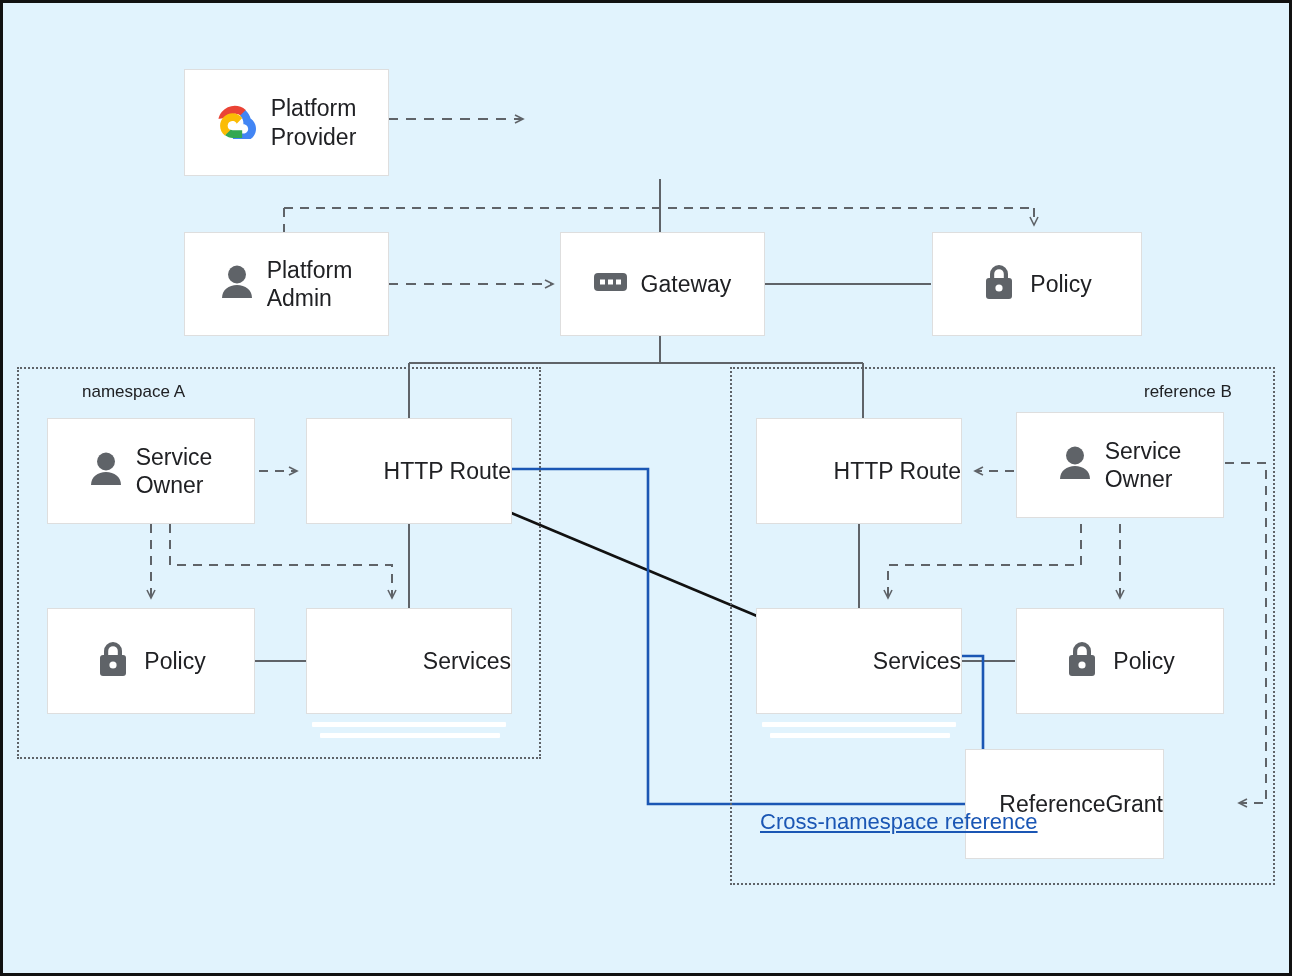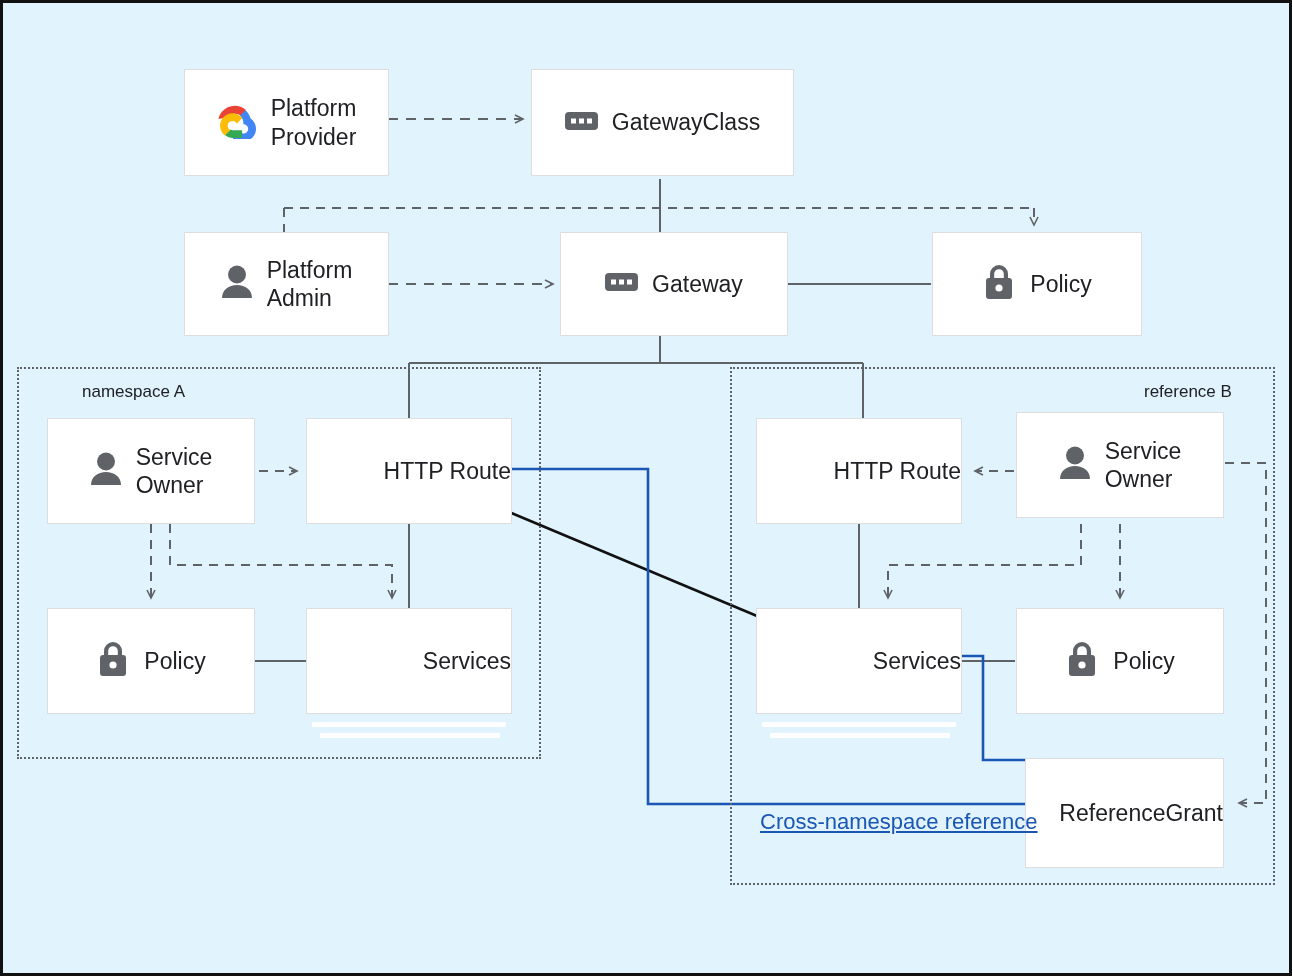--- a/index.html
+++ b/index.html
@@ -138,52 +138,41 @@
         <path d="M29.6 14.2l4.6-4.6 .3-1.9C26.2 .4 13.1 1.3 5.9 10c-2 2.4-3.5 5.4-4.2 8.4l1.6-.2 9.2-1.5 .7-.7c4.1-4.5 11-5.1 15.7-1.3l.7-.5z" fill="#ea4335"></path>
         <path d="M40.4 18.3c-1.1-3.9-3.3-7.4-6.3-10.1l-6.5 6.5c2.7 2.2 4.2 5.5 4.1 9v1.1c3.2 0 5.7 2.6 5.7 5.7s-2.6 5.6-5.7 5.6h-11.5l-1.1 1.2v6.9l1.1 1.1h11.5c8.3 .1 15-6.6 15.1-14.8 0-5-2.4-9.7-6.4-12.6z" fill="#4285f4"></path>
         <path d="M18.7 41.3h11.5V32.1h-11.5c-.8 0-1.6-.2-2.4-.5l-1.6 .5-4.6 4.6-.4 1.5c2.6 2 5.8 3.1 9 3.1z" fill="#34a853"></path>
         <path d="M18.7 11.6C10.4 11.6 3.7 18.4 3.7 26.6c0 4.6 2.1 9 5.7 11.8l6.7-6.7c-2.9-1.3-4.1-4.6-2.8-7.5 1.3-2.8 4.7-4.1 7.5-2.8 1.3 .6 2.3 1.6 2.8 2.8l6.7-6.7c-2.8-3.7-7.3-5.9-11.6-5.9z" fill="#fbbc05"></path>
       </svg>
     </span>
     <span class="lbl">Platform
 Provider</span>
   </div>
 
-  <div class="node" style="left:528px;top:66px;width:263px;height:107px;">
+
+  <div class="node" style="left:181px;top:229px;width:205px;height:104px;">
+    <span class="ico">
+      <svg width="32" height="34" viewBox="0 0 32 34">
+        <circle cx="16" cy="9.5" r="9" fill="#5f6368"></circle>
+        <path d="M1 33c0-8 6.8-13 15-13s15 5 15 13z" fill="#5f6368"></path>
+      </svg>
+    </span>
+    <span class="lbl">Platform
+Admin</span>
+  </div>
+
+  <div class="node" style="left:557px;top:229px;width:205px;height:104px;">
     <span class="ico">
       <svg width="33" height="22" viewBox="0 0 33 22">
         <rect x="0" y="2" width="33" height="18" rx="4" fill="#5f6368"></rect>
         <rect x="6" y="8.5" width="5" height="5" fill="#ffffff"></rect>
         <rect x="14" y="8.5" width="5" height="5" fill="#ffffff"></rect>
         <rect x="22" y="8.5" width="5" height="5" fill="#ffffff"></rect>
       </svg>
     </span>
-    <span class="lbl">GatewayClass</span>
-  </div>
-
-  <div class="node" style="left:181px;top:229px;width:205px;height:104px;">
-    <span class="ico">
-      <svg width="32" height="34" viewBox="0 0 32 34">
-        <circle cx="16" cy="9.5" r="9" fill="#5f6368"></circle>
-        <path d="M1 33c0-8 6.8-13 15-13s15 5 15 13z" fill="#5f6368"></path>
-      </svg>
-    </span>
-    <span class="lbl">Platform
-Admin</span>
-  </div>
-
-  <div class="node" style="left:557px;top:229px;width:228px;height:104px;">
-    <span class="ico">
-      <svg width="33" height="22" viewBox="0 0 33 22">
-        <rect x="0" y="2" width="33" height="18" rx="4" fill="#5f6368"></rect>
-        <rect x="6" y="8.5" width="5" height="5" fill="#ffffff"></rect>
-        <rect x="14" y="8.5" width="5" height="5" fill="#ffffff"></rect>
-        <rect x="22" y="8.5" width="5" height="5" fill="#ffffff"></rect>
-      </svg>
-    </span>
     <span class="lbl">Gateway</span>
   </div>
 
   <div class="node" style="left:929px;top:229px;width:210px;height:104px;">
     <span class="ico">
       <svg width="34" height="38" viewBox="0 0 34 38">
         <path d="M8 16V11a9 9 0 0 1 18 0v5h-4.2v-5a4.8 4.8 0 0 0-9.6 0v5z" fill="#5f6368"></path>
         <rect x="4" y="15" width="26" height="21" rx="3" fill="#5f6368"></rect>
         <circle cx="17" cy="25" r="3.6" fill="#ffffff"></circle>
       </svg>
@@ -248,19 +237,19 @@
     <span class="ico">
       <svg width="34" height="38" viewBox="0 0 34 38">
         <path d="M8 16V11a9 9 0 0 1 18 0v5h-4.2v-5a4.8 4.8 0 0 0-9.6 0v5z" fill="#5f6368"></path>
         <rect x="4" y="15" width="26" height="21" rx="3" fill="#5f6368"></rect>
         <circle cx="17" cy="25" r="3.6" fill="#ffffff"></circle>
       </svg>
     </span>
     <span class="lbl">Policy</span>
   </div>
 
-  <div class="node centered" style="left:1022px;top:746px;width:199px;height:110px;margin-top:9px;">
+  <div class="node centered" style="left:962px;top:746px;width:199px;height:110px;">
     <span class="lbl">ReferenceGrant</span>
   </div>
 
   <div class="xref-label" style="left:757px;top:806px;">Cross-namespace reference</div>
 
 </div>
 
 </body></html>

